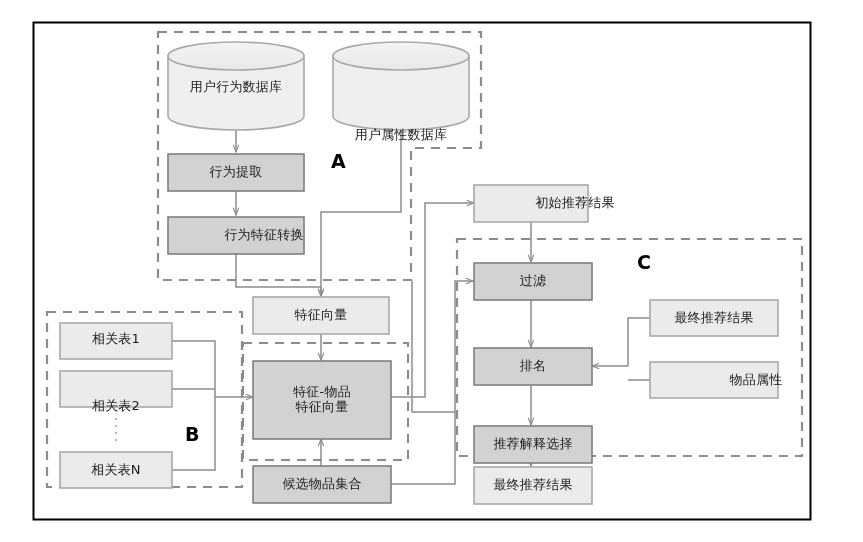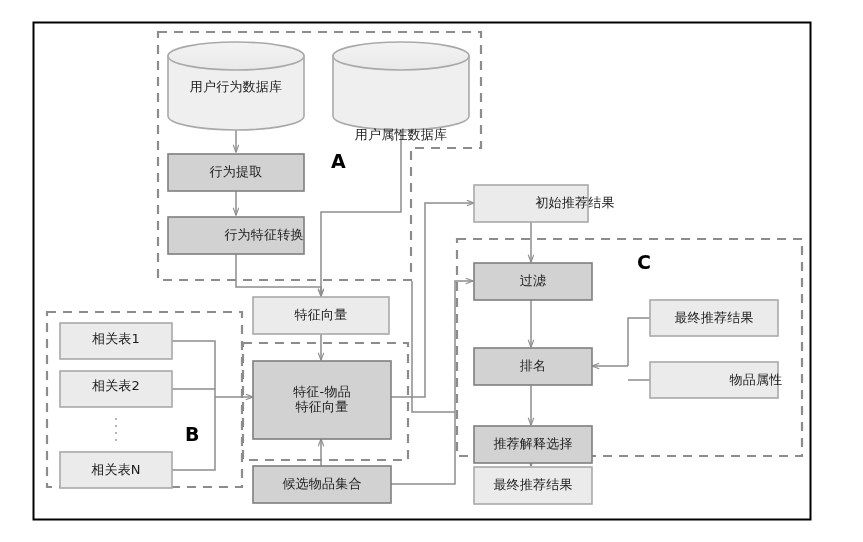--- a/index.html
+++ b/index.html
@@ -125,21 +125,21 @@
   <div class="lbl" style="left:168px;top:70px;width:136px;height:34px;">用户行为数据库</div>
   <div class="lbl" style="left:333px;top:70px;width:136px;height:34px;margin-top:48px;">用户属性数据库</div>
   <div class="lbl" style="left:168px;top:154px;width:136px;height:37px;">行为提取</div>
   <div class="lbl" style="left:168px;top:217px;width:136px;height:37px;margin-left:28px;">行为特征转换</div>
   <div class="lbl" style="left:253px;top:297px;width:136px;height:37px;">特征向量</div>
   <div class="lbl" style="left:253px;top:361px;width:138px;height:78px;">特征-物品
 特征向量</div>
   <div class="lbl" style="left:253px;top:466px;width:138px;height:37px;">候选物品集合</div>
 
   <div class="lbl" style="left:60px;top:323px;width:112px;height:32px;">相关表1</div>
-  <div class="lbl" style="left:60px;top:372px;width:112px;height:28px;">相关表2</div>
+  <div class="lbl" style="left:60px;top:392px;width:112px;height:28px;">相关表2</div>
   <div class="lbl" style="left:60px;top:452px;width:112px;height:36px;">相关表N</div>
 
   <div class="lbl" style="left:474px;top:185px;width:114px;height:37px;margin-left:44px;">初始推荐结果</div>
   <div class="lbl" style="left:474px;top:263px;width:118px;height:37px;">过滤</div>
   <div class="lbl" style="left:474px;top:348px;width:118px;height:37px;">排名</div>
   <div class="lbl" style="left:474px;top:426px;width:118px;height:37px;">推荐解释选择</div>
   <div class="lbl" style="left:474px;top:467px;width:118px;height:37px;">最终推荐结果</div>
   <div class="lbl" style="left:650px;top:300px;width:128px;height:36px;">最终推荐结果</div>
   <div class="lbl" style="left:656px;top:362px;width:128px;height:36px;margin-left:36px;">物品属性</div>
 

